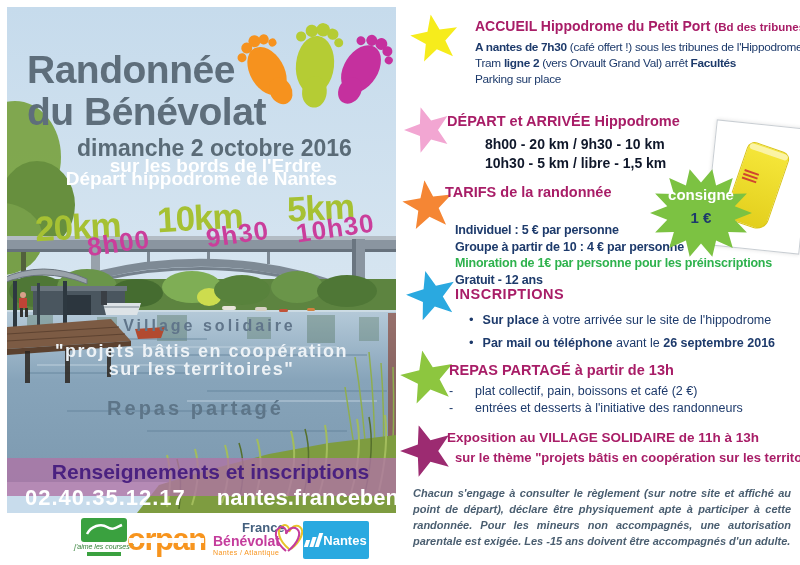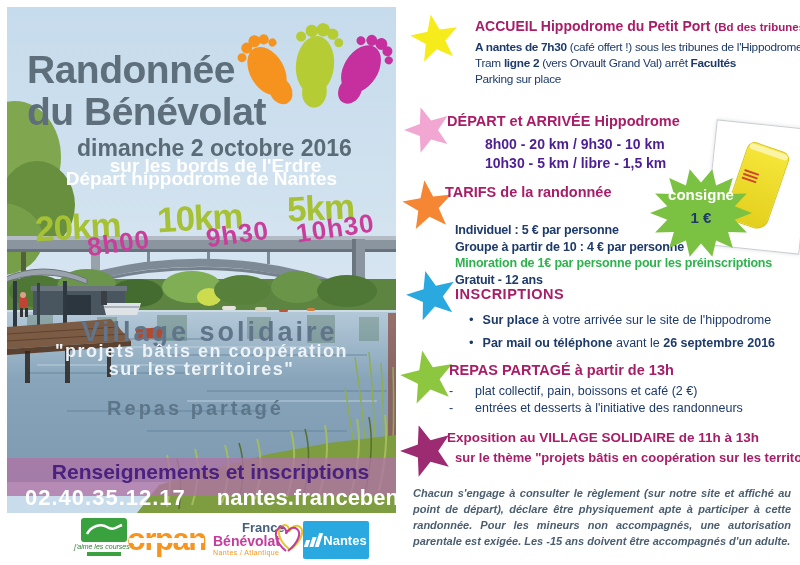--- a/index.html
+++ b/index.html
@@ -12,21 +12,21 @@
   #footprints{position:absolute;left:208px;top:0px;}
   .p-title{position:absolute;left:20px;top:42px;font-weight:bold;color:#5e6e7b;
            font-size:39px;line-height:42px;letter-spacing:-0.5px;}
   .p-date{position:absolute;left:70px;top:128px;font-size:23px;font-weight:600;color:#5a6b77;}
   .p-loc{position:absolute;left:0;right:0;text-align:center;font-size:19px;font-weight:bold;color:#ffffff;}
   .p-loc1{top:148px;transform:translateX(14px);}
   .p-loc2{top:161px;}
   .km{position:absolute;font-size:35px;font-weight:bold;color:#a6c133;transform:rotate(-3deg);letter-spacing:-1px;}
   .tm{position:absolute;font-size:26px;font-weight:bold;color:#ca3e9b;transform:rotate(-8deg);letter-spacing:1px;}
   .village{position:absolute;left:0;right:0;text-align:center;font-weight:600;}
-  .v1{top:310px;font-size:27px;color:#60758a;letter-spacing:3px;transform:translateX(8px);}
+  .v1{top:310px;font-size:16px;color:#60758a;letter-spacing:3px;transform:translateX(8px);}
   .v2{top:334px;font-size:18px;color:#edf2f6;letter-spacing:1.5px;}
   .v3{top:352px;font-size:18px;color:#edf2f6;letter-spacing:1.5px;}
   .v4{top:390px;font-size:20px;color:#5d7588;letter-spacing:3px;transform:translateX(-6px);}
   #banner{position:absolute;left:0;right:0;top:451px;height:38px;background:rgba(175,115,165,0.78);}
   #banner .b1{text-align:center;font-size:21px;font-weight:bold;color:#4a2180;margin-top:2px;padding-left:18px;}
   #banner .b2{display:flex;justify-content:space-between;padding:1px 12px 0 18px;
               font-size:22px;font-weight:bold;color:#ffffff;gap:31px;}
   #banner .phone{letter-spacing:1px;}
 
   
@@ -49,21 +49,21 @@
   #logo-nantes .b-a{height:7px;margin-top:7px;} .b-b{height:10px;margin-top:4px;} .b-c{height:14px;}
   #logo-nantes .word{color:#fff;font-size:13px;font-weight:bold;}
 
   
   .star{position:absolute;}
   .sec{position:absolute;}
   .sec-title{font-weight:bold;color:#a81d67;font-size:14px;white-space:nowrap;}
   .sec-note{font-size:11.5px;}
   .nline{color:#1d3a6b;font-size:11.8px;line-height:16px;letter-spacing:-0.3px;white-space:nowrap;}
   .b{font-weight:bold;}
-  .times{margin-left:38px;margin-top:6px;font-size:14px;font-weight:bold;color:#4c1d95;line-height:19px;white-space:nowrap;}
+  .times{margin-left:38px;margin-top:6px;font-size:14px;font-weight:bold;color:#0f172a;line-height:19px;white-space:nowrap;}
   .tarif-lines{margin-top:22px;font-size:12.5px;color:#1d3a6b;line-height:16.5px;letter-spacing:-0.2px;white-space:nowrap;}
   .green-line{color:#2eb24d;font-weight:600;}
   .bullets{margin:9px 0 0 14px;}
   .bullet-row{display:flex;gap:9px;font-size:12.5px;color:#1d3a6b;line-height:18px;white-space:nowrap;}
   .dot{font-size:13px;}
   .dash-rows{margin-top:5px;font-size:12.5px;color:#1d3a6b;line-height:17px;}
   .dash-row{display:flex;white-space:nowrap;}
   .dash{width:26px;text-align:left;}
   .expo1{font-size:13.5px;font-weight:bold;color:#a81d67;white-space:nowrap;}
   .expo2{margin:5px 0 0 8px;font-size:13px;font-weight:bold;color:#a81d67;white-space:nowrap;}

